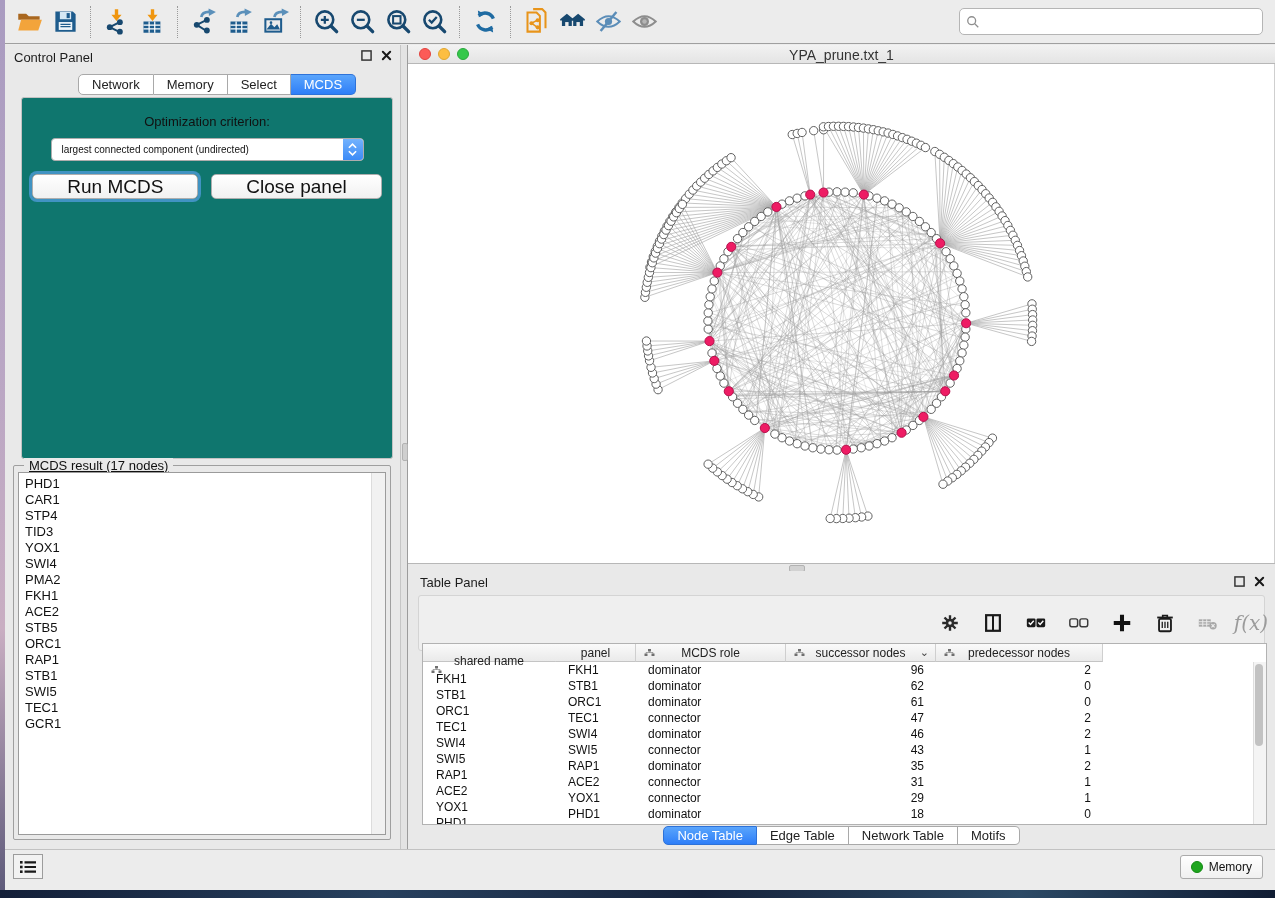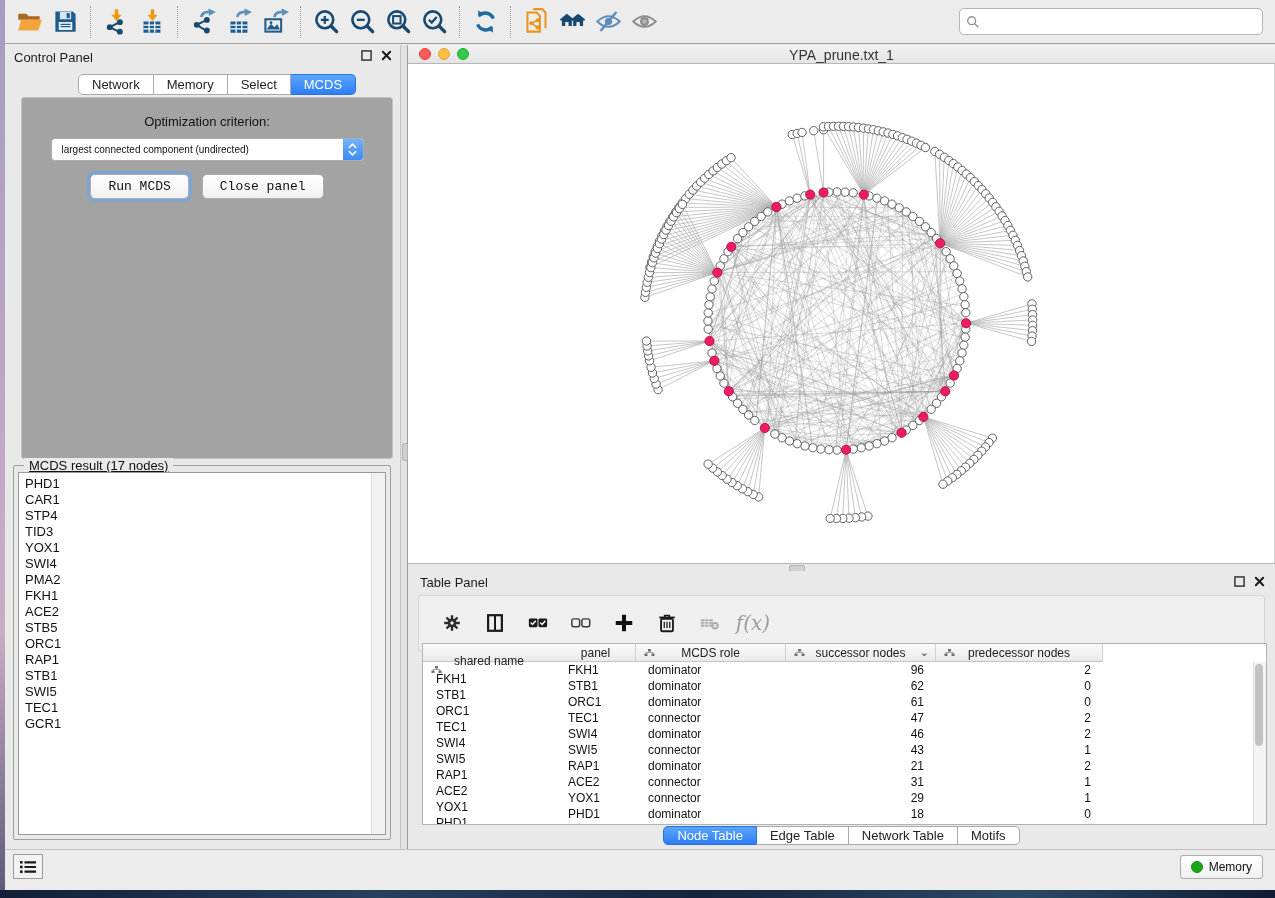--- a/index.html
+++ b/index.html
@@ -25,27 +25,27 @@
   .cp{position:absolute;left:0;top:0;width:395px;bottom:0;background:#e9e9e9;}
   .cp-titlebar{position:absolute;left:0;top:0;right:0;height:24px;}
   .cp-title{position:absolute;left:9px;top:5px;font-size:13px;color:#1c1c1c;}
   .win-icons{position:absolute;right:8px;top:5px;display:flex;gap:9px;align-items:center;}
   .win-icons svg{width:11px;height:11px;}
   .cp-tabs{position:absolute;left:73px;top:29px;display:flex;height:21px;}
   .seg{background:#fff;border:1px solid #a9a9a9;border-left:none;font-size:13px;color:#222;display:flex;align-items:center;justify-content:center;padding:0 13px;}
   .seg.first{border-left:1px solid #a9a9a9;border-radius:5px 0 0 5px;}
   .seg.last{border-radius:0 5px 5px 0;}
   .seg.active{background:linear-gradient(#5aa5fc,#2e7ef8);border-color:#2e72d8;color:#fff;}
-  .cp-inner{position:absolute;left:16px;right:7px;top:52px;height:360px;border:1px solid #c2c2c2;border-radius:3px;background:#a3a3a3;}
+  .cp-inner{position:absolute;left:16px;right:7px;top:52px;height:360px;border:1px solid #c2c2c2;border-radius:3px;background:#0f766e;}
   .opt-label{margin-top:16px;text-align:center;font-size:13px;color:#111;}
   .combo{position:relative;margin:9px auto 0;width:313px;height:23px;background:#fff;border:1px solid #adadad;border-radius:4px;box-sizing:border-box;font-size:10px;color:#111;display:flex;align-items:center;padding-left:10px;}
   .combo .stepper{position:absolute;right:0;top:0;bottom:0;width:20px;background:linear-gradient(#73b2fd,#3c8bf7);border-radius:0 3px 3px 0;display:flex;flex-direction:column;align-items:center;justify-content:center;gap:1px;}
   .combo .stepper svg{width:9px;height:6px;}
   .btn-row{margin-top:13px;display:flex;justify-content:center;gap:13px;}
-  .pushbtn{height:23px;padding:0 17px;background:linear-gradient(#ffffff,#f1f1f1);border:1px solid #aeaeae;border-radius:5px;font-size:13px;color:#111;display:flex;align-items:center;font-family:Liberation Mono, monospace;}
+  .pushbtn{height:23px;padding:0 34px;background:linear-gradient(#ffffff,#f1f1f1);border:1px solid #aeaeae;border-radius:5px;font-size:19px;color:#111;display:flex;align-items:center;}
   .pushbtn.focused{box-shadow:0 0 0 3px rgba(98,167,250,.6);}
   .mcds-box{position:absolute;left:8px;right:9px;top:420px;height:373px;border:1px solid #9f9f9f;border-radius:2px;}
   .mcds-legend{position:absolute;left:10px;top:-8px;background:#e9e9e9;padding:0 5px;font-size:13px;color:#111;text-decoration:underline;}
   .mcds-list{position:absolute;left:4px;right:4px;top:6px;bottom:4px;background:#fff;border:1px solid #9b9b9b;overflow:hidden;}
   .mcds-items{position:absolute;left:6px;top:3px;right:18px;font-size:13px;color:#111;line-height:16px;}
   .mcds-scroll{position:absolute;right:0;top:0;bottom:0;width:13px;background:#f1f1f1;border-left:1px solid #dcdcdc;}
 
   
   .vdiv{position:absolute;left:395px;top:0;width:8px;bottom:0;background:#e3e3e3;border-left:1px solid #c6c6c6;border-right:1px solid #9c9c9c;box-sizing:border-box;}
   .vdiv .grip{position:absolute;left:1px;top:398px;width:4px;height:16px;background:#cfcfcf;border:1px solid #b2b2b2;border-radius:2px;}
@@ -58,21 +58,21 @@
   .net-title{position:absolute;left:0;right:0;top:2px;text-align:center;font-size:14px;color:#333;}
   .net-canvas{position:absolute;left:0;top:19px;right:0;height:499px;background:#fff;border-right:1px solid #cfcfcf;box-sizing:border-box;}
   .net-canvas svg{width:100%;height:100%;display:block;}
   .hdiv{position:absolute;left:0;top:518px;right:0;height:8px;background:#e9e9e9;border-top:1px solid #b7b7b7;box-sizing:border-box;}
   .hdiv .grip{position:absolute;left:381px;top:1px;width:14px;height:5px;background:#d2d2d2;border:1px solid #b2b2b2;border-radius:2px;}
 
   
   .tp{position:absolute;left:0;top:526px;right:0;bottom:0;background:#e9e9e9;}
   .tp-title{position:absolute;left:12px;top:4px;font-size:13px;color:#1c1c1c;}
   .tp .win-icons{top:5px;right:10px;}
-  .tp-toolbar{position:absolute;left:10px;right:10px;top:24px;height:56px;background:#efefef;border:1px solid #d4d4d4;border-radius:3px;display:flex;align-items:center;gap:17px;padding-left:20px;box-sizing:border-box;}
+  .tp-toolbar{position:absolute;left:10px;right:10px;top:24px;height:56px;background:#efefef;border:1px solid #d4d4d4;border-radius:3px;display:flex;align-items:center;gap:17px;padding-left:20px;box-sizing:border-box;justify-content:flex-end;}
   .tp-toolbar .tbtn{width:26px;height:26px;}
   .tp-toolbar svg{width:22px;height:22px;}
   .fx{font-family:"DejaVu Serif",serif;font-style:italic;font-size:20px;color:#9b9b9b;}
   .tablewrap{position:absolute;left:14px;right:8px;top:72px;height:182px;background:#fff;border:1px solid #b2b2b2;box-sizing:border-box;overflow:hidden;}
   .thead{position:absolute;left:0;top:0;height:18px;display:flex;background:linear-gradient(#fafafa,#e9e9e9);}
   .th{position:relative;border-right:1px solid #cfcfcf;border-bottom:1px solid #c4c4c4;box-sizing:border-box;font-size:12px;color:#222;display:flex;align-items:center;justify-content:center;gap:5px;}
   .th svg{width:11px;height:11px;position:absolute;left:8px;top:3px;}
   .th .sort{position:absolute;right:6px;top:2px;font-size:11px;color:#444;}
   .c0{width:133px;margin-top:17px;}.c1{width:80px;}.c2{width:150px;}.c3{width:150px;}.c4{width:167px;}
   .trows{position:absolute;left:0;top:18px;right:12px;bottom:0;}
@@ -1224,21 +1224,21 @@
                   <div class="td c1">SWI5</div>
                   <div class="td c2">connector</div>
                   <div class="td c3 num">43</div>
                   <div class="td c4 num">1</div>
                 </div>
 
                 <div class="trow">
                   <div class="td c0">RAP1</div>
                   <div class="td c1">RAP1</div>
                   <div class="td c2">dominator</div>
-                  <div class="td c3 num">21</div>
+                  <div class="td c3 num">35</div>
                   <div class="td c4 num">2</div>
                 </div>
 
                 <div class="trow">
                   <div class="td c0">ACE2</div>
                   <div class="td c1">ACE2</div>
                   <div class="td c2">connector</div>
                   <div class="td c3 num">31</div>
                   <div class="td c4 num">1</div>
                 </div>

